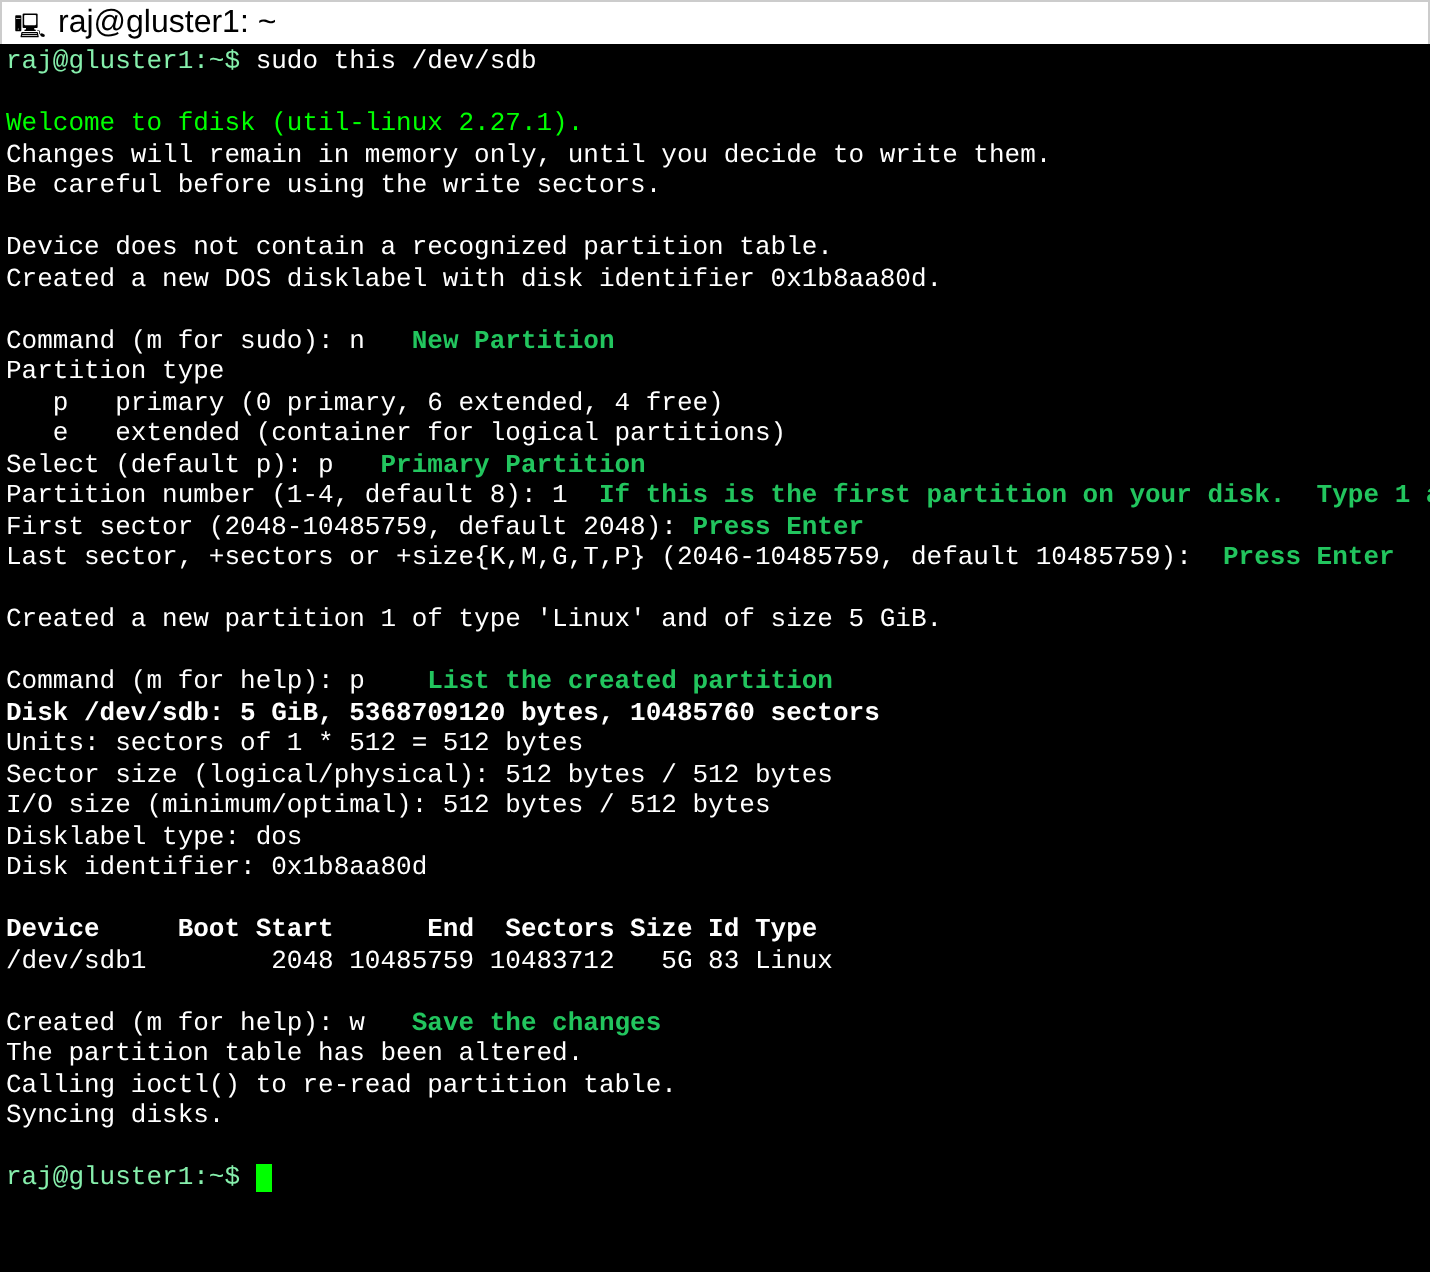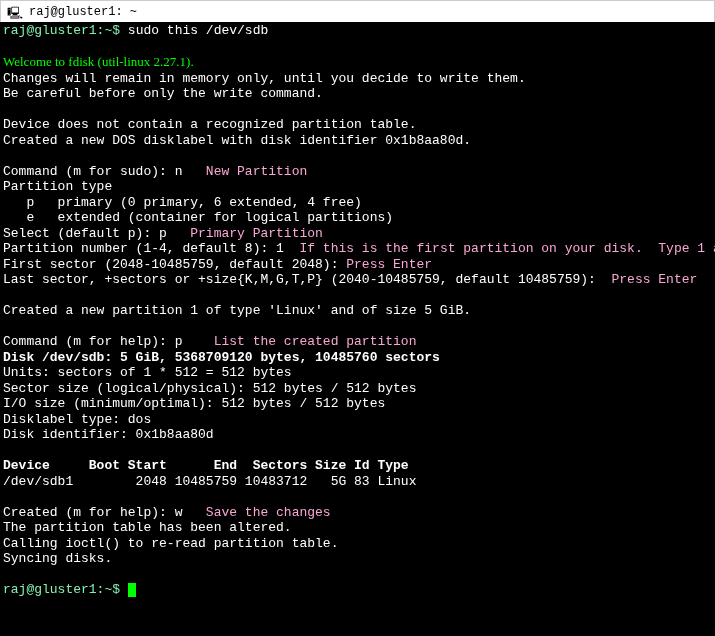--- a/index.html
+++ b/index.html
@@ -20,38 +20,38 @@
       border-bottom: none;
     }
     .titlebar-icon {
       width: 16px;
       height: 16px;
       margin-right: 6px;
       display: inline-block;
       font-size: 12px;
     }
     .titlebar-text {
-      font-family: Liberation Mono, monospace;
-      font-size: 12px;
+      font-family: Liberation Sans, sans-serif;
+      font-size: 16px;
       color: #000;
     }
     .terminal {
       background: #000;
       color: #fff;
       padding: 1px 3px;
       width: 715px;
       height: 614px;
       line-height: 15.5px;
       white-space: pre;
       font-family: 'Courier New', monospace;
       overflow: hidden;
     }
     .prompt { color: #86efac; }
-    .green { color: #00ff00; font-family: Liberation Serif, serif; }
-    .red { color: #f9a8d4; font-weight: normal; }
+    .green { color: #00ff00; }
+    .red { color: #22c55e; font-weight: bold; }
     .bold { font-weight: bold; }
     .cursor {
       background: #00ff00;
       display: inline-block;
       width: 8px;
       height: 14px;
       vertical-align: middle;
     }
   </style>
 </head>
@@ -59,33 +59,33 @@
 
 <div class="titlebar">
   <span class="titlebar-icon">🖳</span>
   <span class="titlebar-text">raj@gluster1: ~</span>
 </div>
 
 <div class="terminal"><span class="prompt">raj@gluster1:~$ </span><span>sudo this /dev/sdb</span>
 
 <span class="green">Welcome to fdisk (util-linux 2.27.1).</span>
 <span>Changes will remain in memory only, until you decide to write them.</span>
-<span>Be careful before only the write command.</span>
+<span>Be careful before using the write sectors.</span>
 
 <span>Device does not contain a recognized partition table.</span>
 <span>Created a new DOS disklabel with disk identifier 0x1b8aa80d.</span>
 
 <span>Command (m for sudo): n   </span><span class="red">New Partition</span>
 <span>Partition type</span>
 <span>   p   primary (0 primary, 6 extended, 4 free)</span>
 <span>   e   extended (container for logical partitions)</span>
 <span>Select (default p): p   </span><span class="red">Primary Partition</span>
 <span>Partition number (1-4, default 8): 1  </span><span class="red">If this is the first partition on your disk.  Type 1 and Enter</span>
 <span>First sector (2048-10485759, default 2048): </span><span class="red">Press Enter</span>
-<span>Last sector, +sectors or +size{K,M,G,T,P} (2040-10485759, default 10485759):  </span><span class="red">Press Enter</span>
+<span>Last sector, +sectors or +size{K,M,G,T,P} (2046-10485759, default 10485759):  </span><span class="red">Press Enter</span>
 
 <span>Created a new partition 1 of type 'Linux' and of size 5 GiB.</span>
 
 <span>Command (m for help): p    </span><span class="red">List the created partition</span>
 <span class="bold">Disk /dev/sdb: 5 GiB, 5368709120 bytes, 10485760 sectors</span>
 <span>Units: sectors of 1 * 512 = 512 bytes</span>
 <span>Sector size (logical/physical): 512 bytes / 512 bytes</span>
 <span>I/O size (minimum/optimal): 512 bytes / 512 bytes</span>
 <span>Disklabel type: dos</span>
 <span>Disk identifier: 0x1b8aa80d</span>

